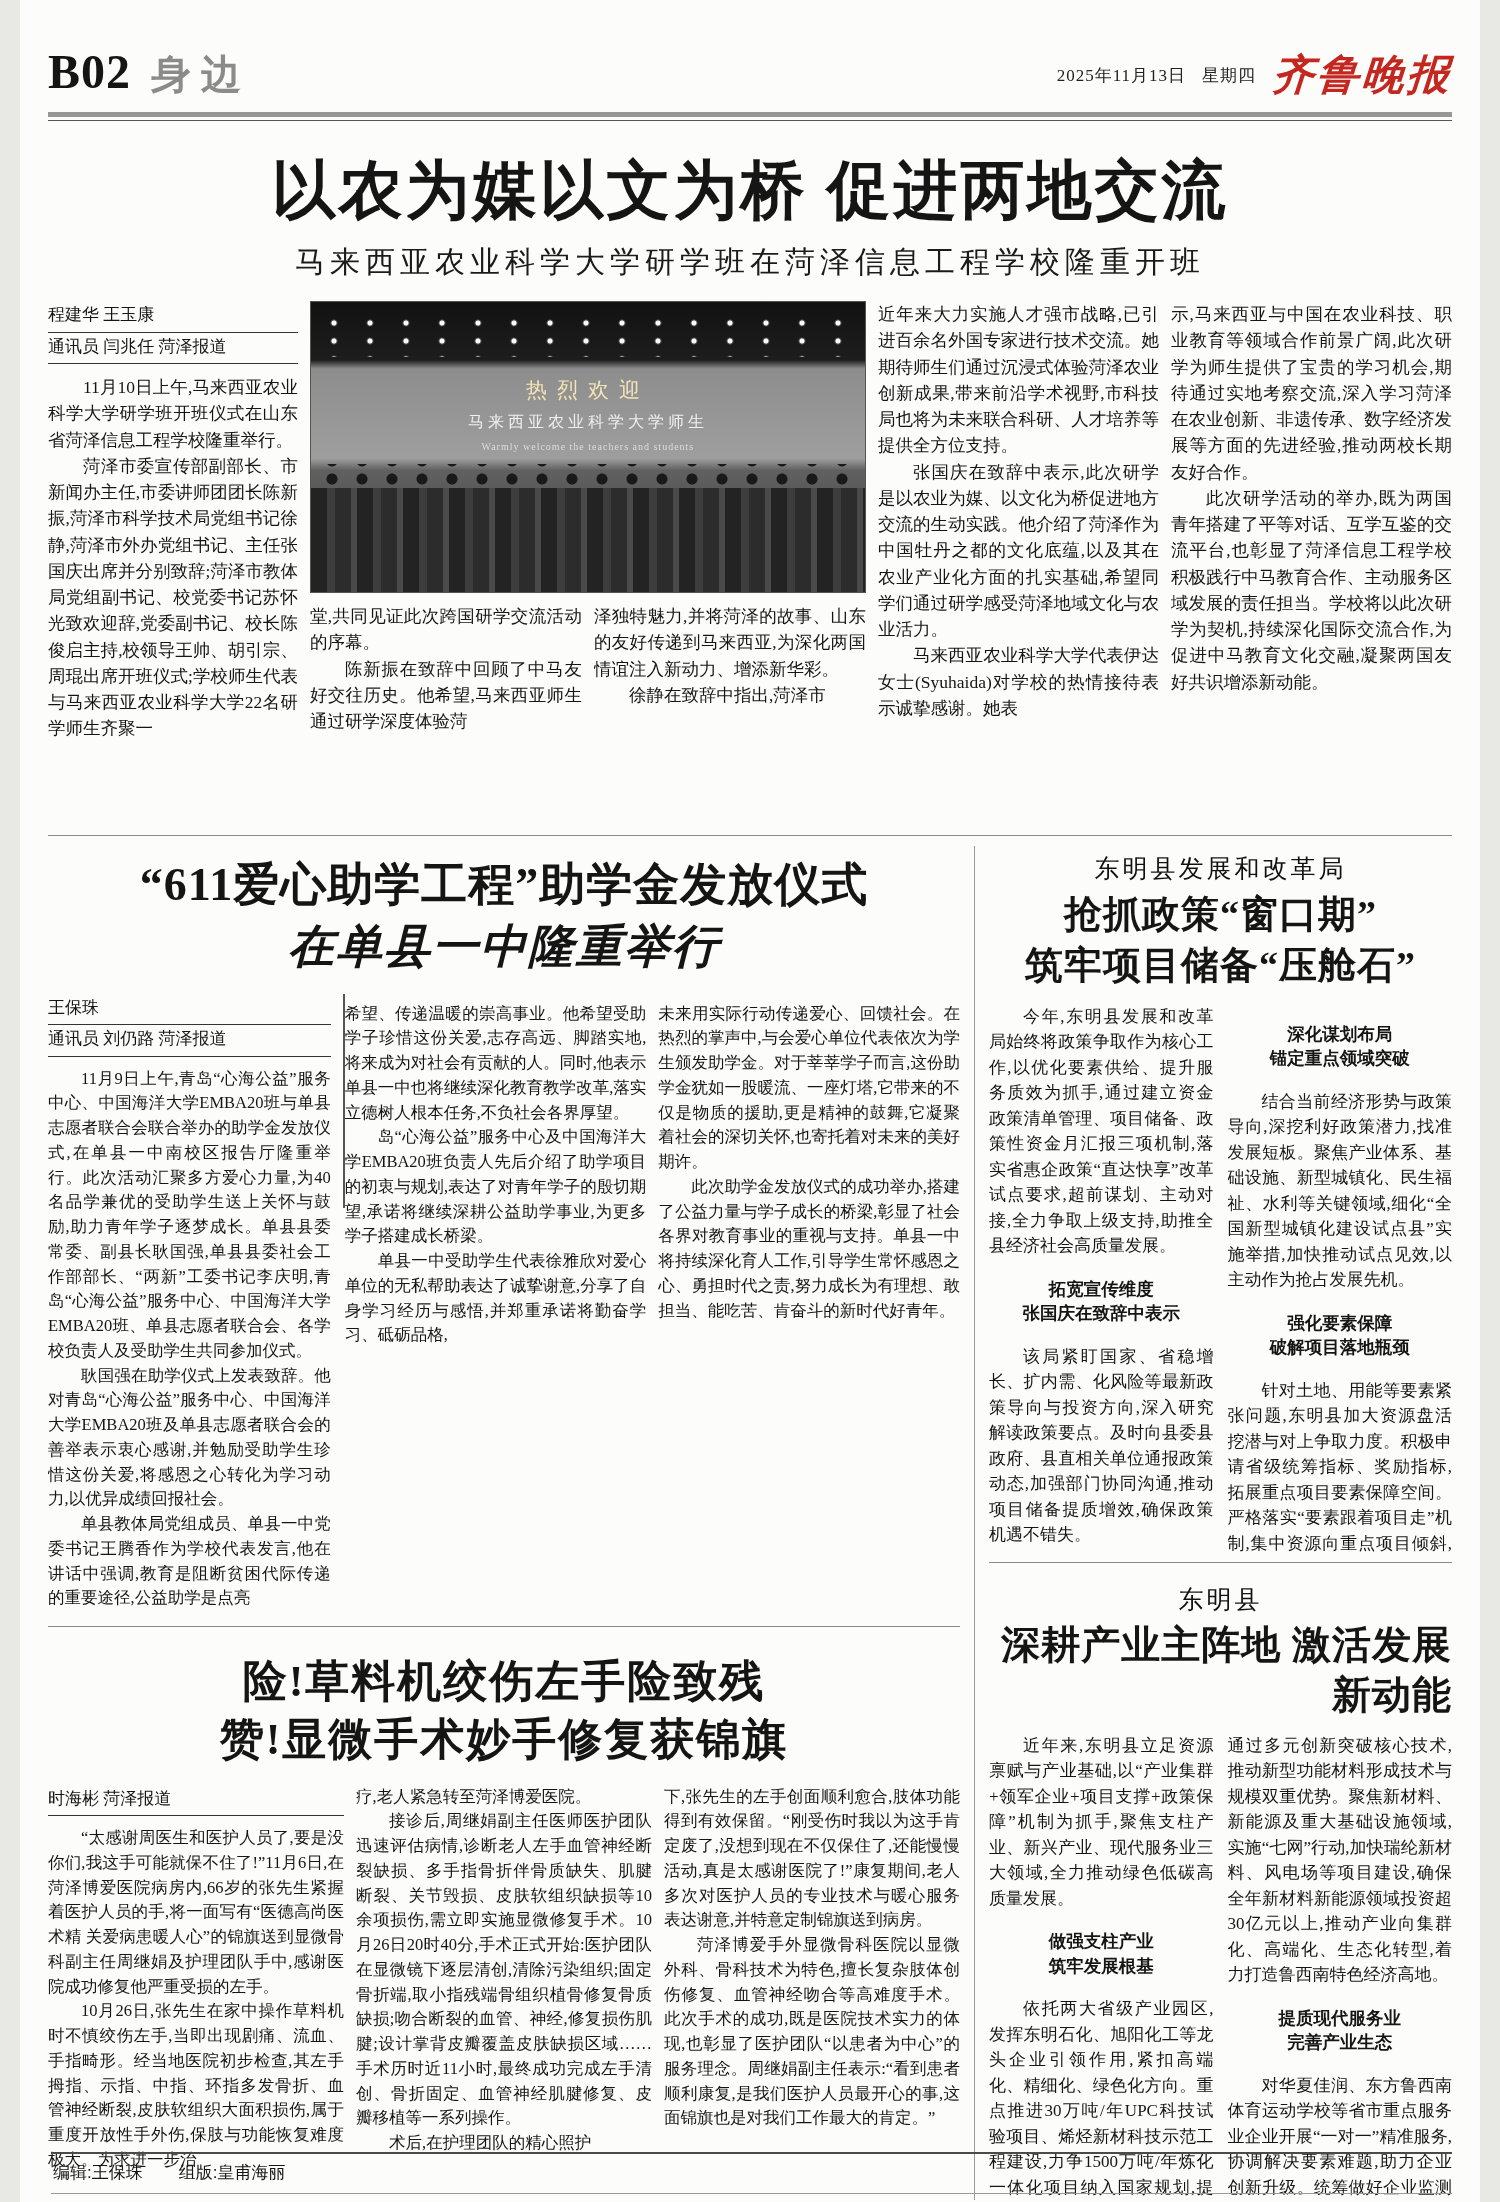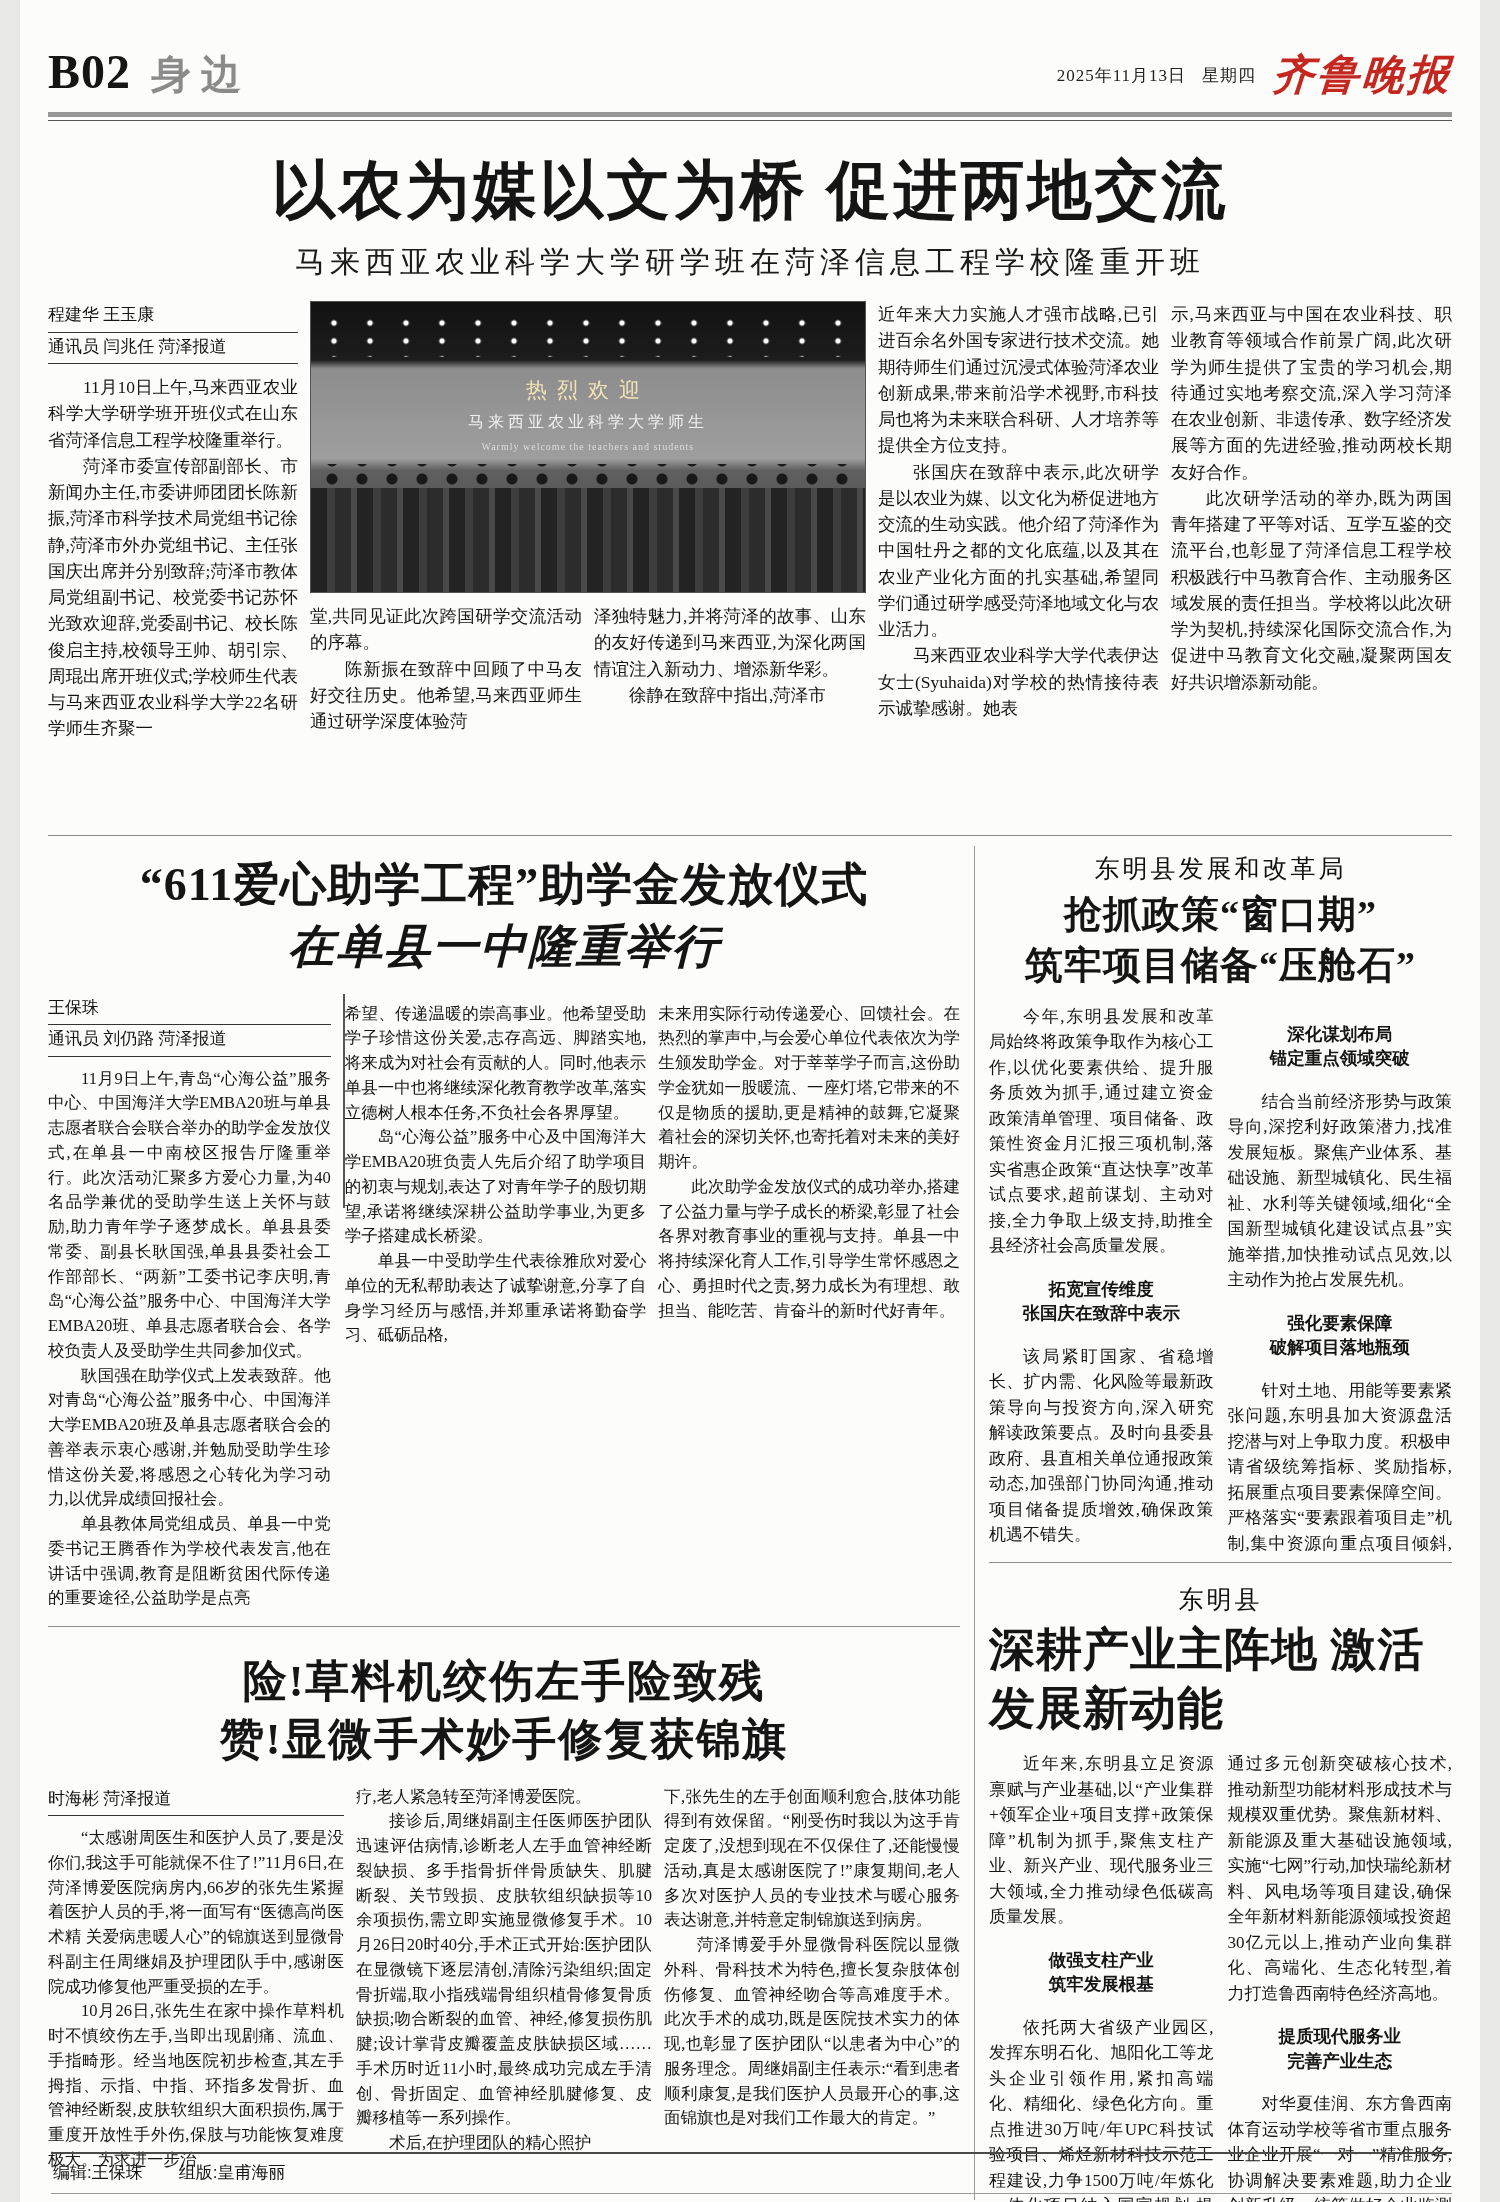--- a/index.html
+++ b/index.html
@@ -76,21 +76,21 @@
   
   .a5-headline{text-align:center;font-size:44px;font-weight:900;letter-spacing:2px;line-height:1.3;margin:16px 0 0;}
   .a5-headline2{text-align:center;font-size:44px;font-weight:900;letter-spacing:2px;margin-bottom:16px;}
   .a5-body{display:flex;gap:12px;height:478px;font-size:16.5px;line-height:1.5;}
   .a5-body .col{flex:1;overflow:hidden;}
   
   .kicker{text-align:center;font-size:25px;letter-spacing:3px;margin:10px 0 4px;color:#111;}
   .a3-headline{text-align:center;font-size:38px;font-weight:900;letter-spacing:1px;line-height:1.35;}
   .a3-body{display:flex;gap:14px;margin-top:12px;height:548px;font-size:17px;line-height:1.5;}
   .a3-body .col{flex:1;overflow:hidden;}
-  .a4-headline{text-align:left;font-size:46px;font-weight:900;letter-spacing:1px;line-height:1.3;}
+  .a4-headline{text-align:right;font-size:39px;font-weight:900;letter-spacing:1px;line-height:1.3;}
   .a4-body{display:flex;gap:14px;margin-top:12px;height:560px;font-size:17px;line-height:1.5;}
   .a4-body .col{flex:1;overflow:hidden;}
   .subhead{font-size:17.5px;}
   
   .footer{position:absolute;left:31px;right:28px;bottom:8px;border-top:2px solid #4a4a4a;border-bottom:1px solid #9a9a9a;
           padding:7px 2px 9px;font-size:17px;display:flex;gap:36px;
           font-family:"Liberation Sans","DejaVu Sans",sans-serif;}
 </style>
 </head>
 <body>

